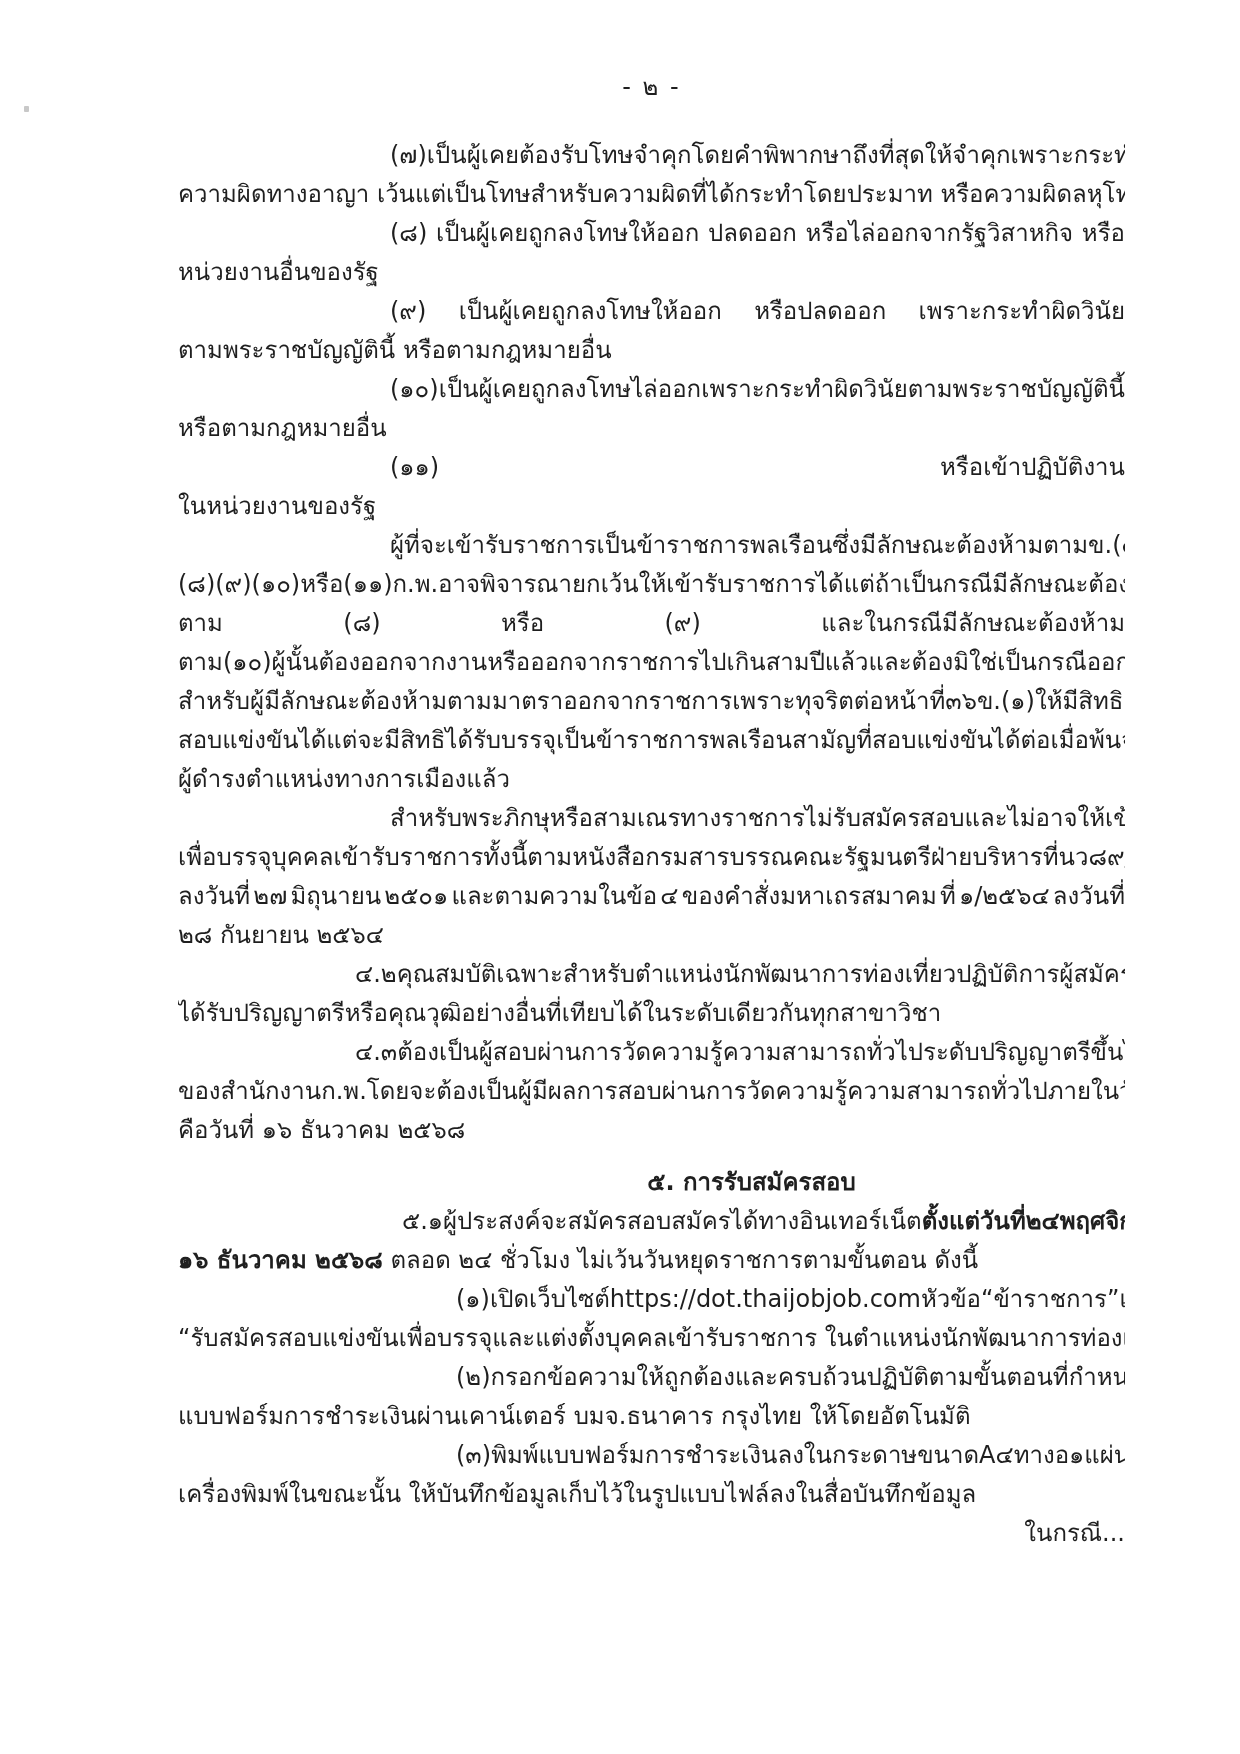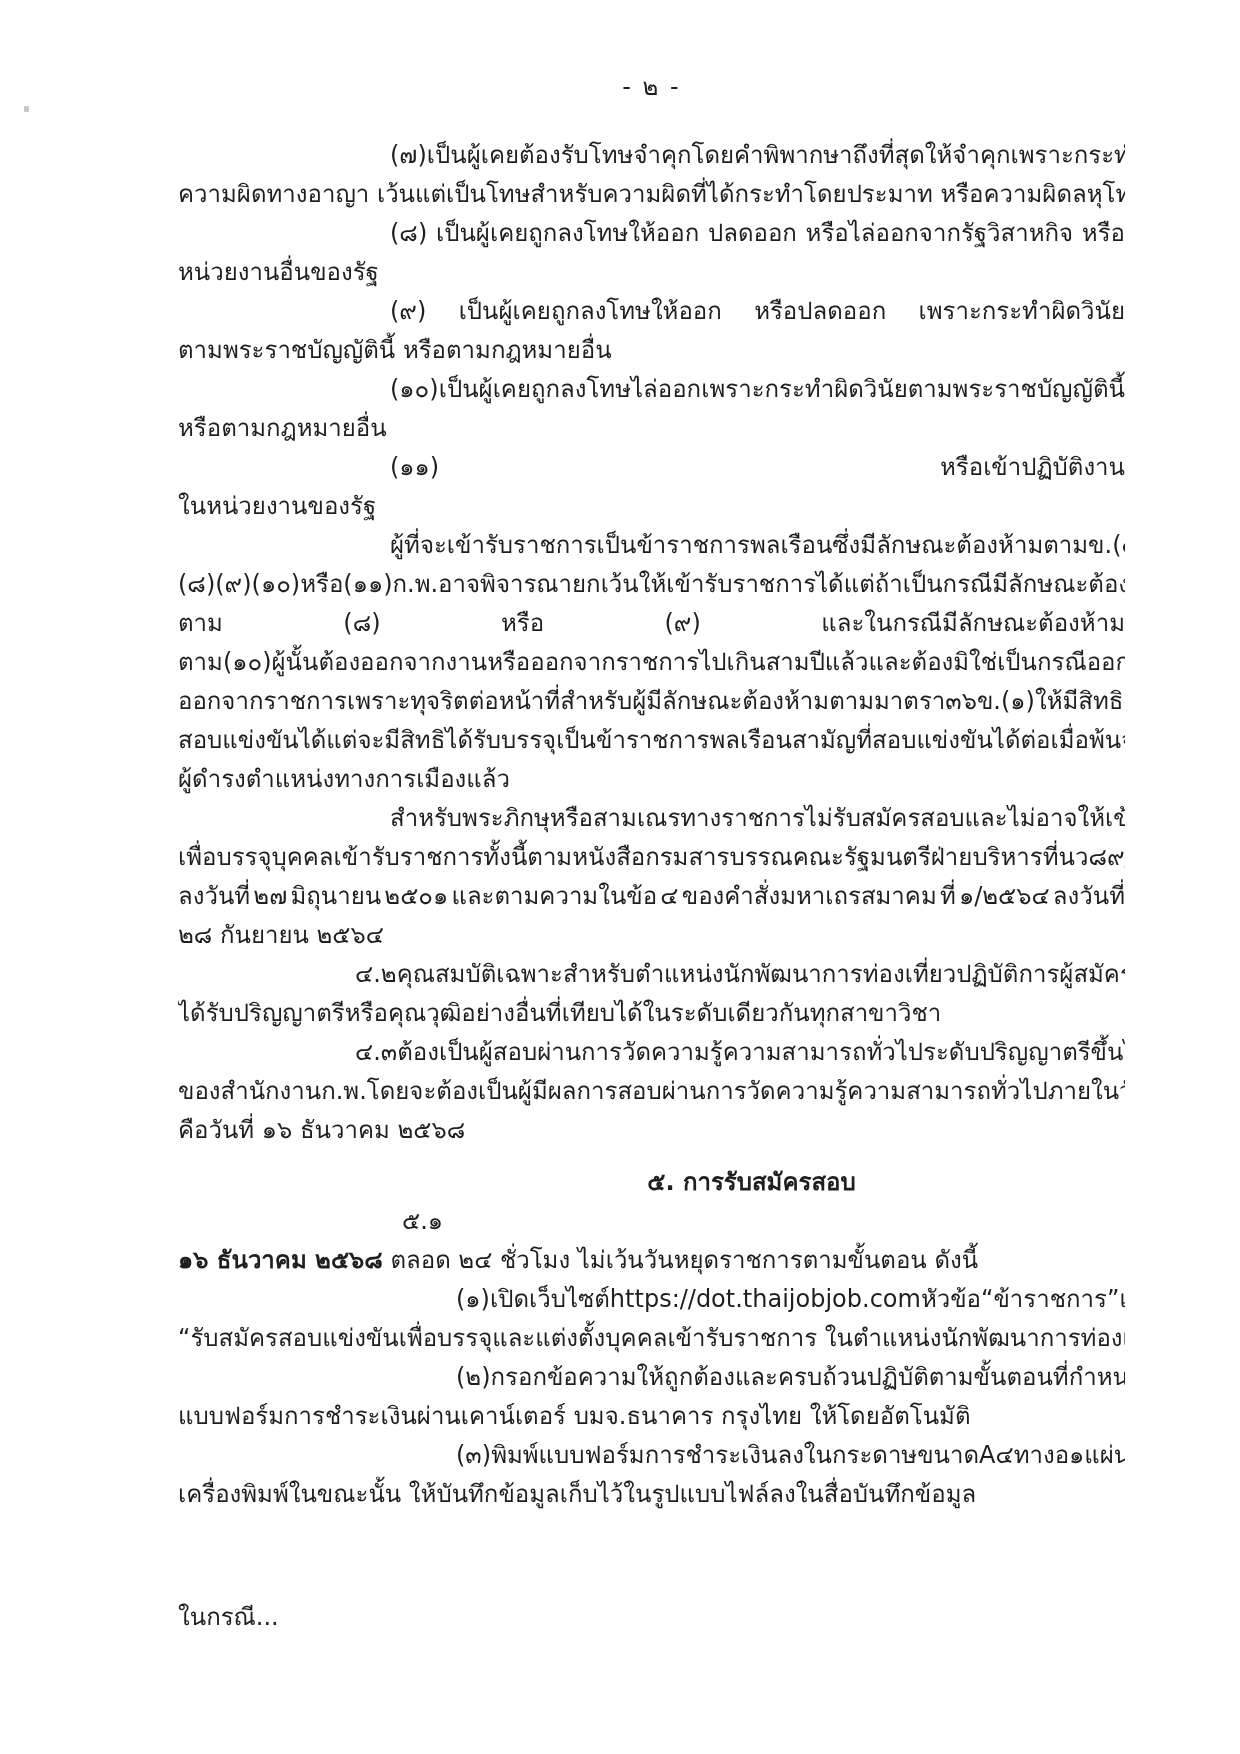--- a/index.html
+++ b/index.html
@@ -52,24 +52,24 @@
     align-items: baseline;
   }
   .line .run { white-space: nowrap; }
   .bold { font-weight: bold; }
   .gap { margin-top: 13px; text-align: center; }
   
   .ind0 { padding-left: 0; }
   .ind1 { padding-left: 212px; }  
   .ind2 { padding-left: 177px; }  
   .ind3 { padding-left: 200px; }  
-  .ind4 { padding-left: 224px; flex-direction: column; }  
+  .ind4 { padding-left: 224px; }  
   .ind5 { padding-left: 278px; }  
   .continuation {
-    margin-top: 84px;
+    text-align: right;
   }
 </style>
 </head>
 <body>
 
 <div class="page">
   <div class="scan-dot"></div>
   <div class="page-number">- ๒ -</div>
   <div class="content">
     <div>
@@ -126,22 +126,22 @@
           <span class="run">(๙)</span>
           <span class="run">และในกรณีมีลักษณะต้องห้าม</span>
         </div>
         <div class="line ind0 fill">
           <span class="run">ตาม</span>
           <span class="run">(๑๐)</span>
           <span class="run">ผู้นั้นต้องออกจากงานหรือออกจากราชการไปเกินสามปีแล้ว</span>
           <span class="run">และต้องมิใช่เป็นกรณีออกจากงานหรือ</span>
         </div>
         <div class="line ind0 fill">
+          <span class="run">สำหรับผู้มีลักษณะต้องห้ามตามมาตรา</span>
           <span class="run">ออกจากราชการเพราะทุจริตต่อหน้าที่</span>
-          <span class="run">สำหรับผู้มีลักษณะต้องห้ามตามมาตรา</span>
           <span class="run">๓๖</span>
           <span class="run">ข.</span>
           <span class="run">(๑)</span>
           <span class="run">ให้มีสิทธิสมัคร</span>
         </div>
         <div class="line ind0 fill">
           <span class="run">สอบแข่งขันได้</span>
           <span class="run">แต่จะมีสิทธิได้รับบรรจุเป็นข้าราชการพลเรือนสามัญที่สอบแข่งขันได้ต่อเมื่อพ้นจากการเป็น</span>
         </div>
         <div class="line ind0"><span class="run">ผู้ดำรงตำแหน่งทางการเมืองแล้ว</span></div>

